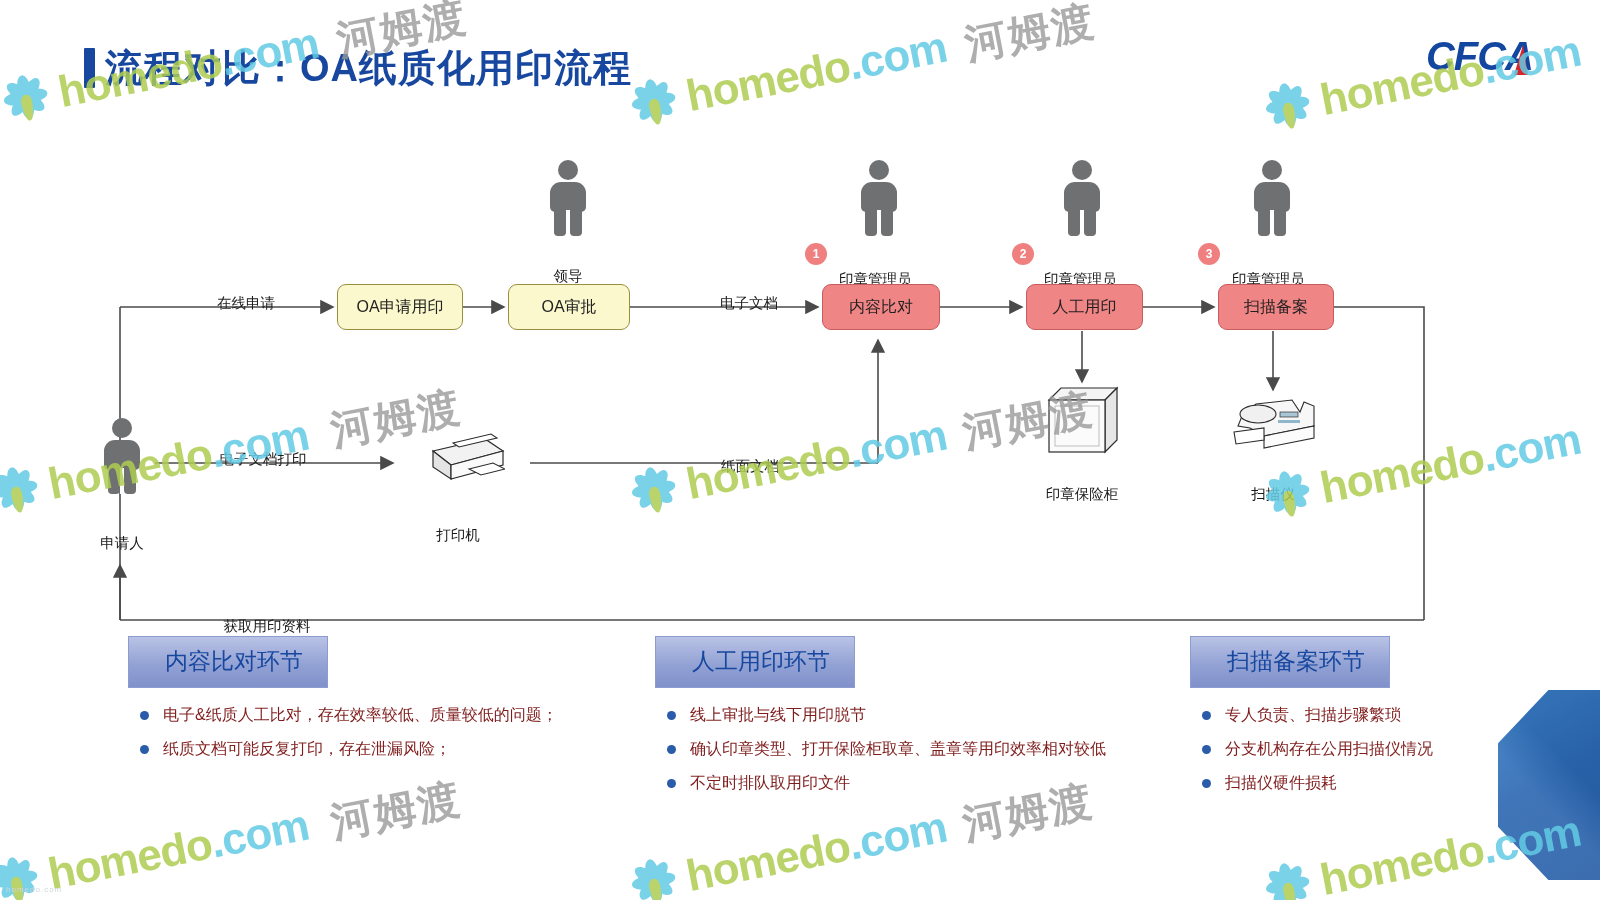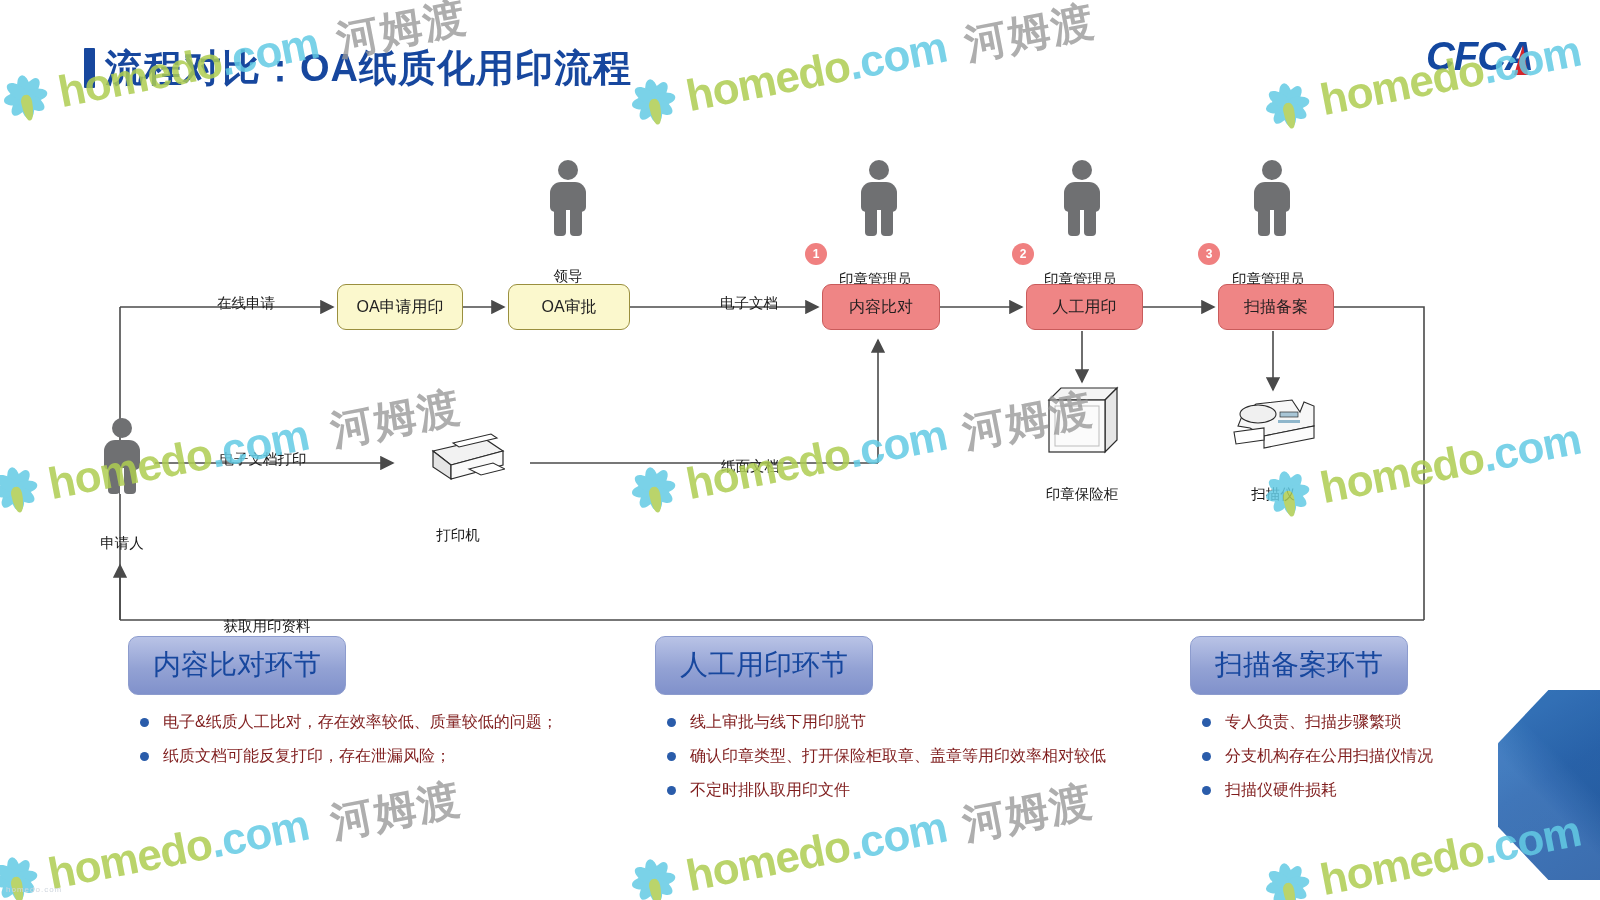--- a/index.html
+++ b/index.html
@@ -69,24 +69,24 @@
     color:#fff;font-size:12px;display:flex;align-items:center;justify-content:center;font-weight:bold;
   }
 
   
   .device{position:absolute;}
 
   
   .cols{position:absolute;left:0;top:636px;width:1600px;height:264px;}
   .col{position:absolute;top:0;}
   .col-h{
-    display:inline-block;padding:9px 24px 10px 24px;
-    font-size:28px;color:#17479e;
+    display:inline-block;padding:9px 24px 10px 36px;
+    font-size:23px;color:#17479e;
     background:linear-gradient(180deg,#b9c3e6 0%,#93a2d4 55%,#8091cb 100%);
-    border:1px solid #8d9cce;border-radius:10px;white-space:nowrap;
+    border:1px solid #8d9cce;border-radius:0;white-space:nowrap;
   }
   .bullets{margin:14px 0 0 0;padding:0;list-style:none;}
   .bullets li{display:flex;align-items:flex-start;margin-bottom:8px;}
   .dot{width:9px;height:9px;border-radius:50%;background:#2a5caa;margin:9px 14px 0 12px;flex:none;}
   .btxt{font-size:16px;color:#7f1d1d;line-height:1.62;text-align:center;}
 
   
   .wm{position:absolute;pointer-events:none;user-select:none;}
   .wm-homedo{display:flex;align-items:center;transform-origin:left center;}
   .wm-flower{position:relative;width:52px;height:52px;flex:none;margin-right:8px;}

